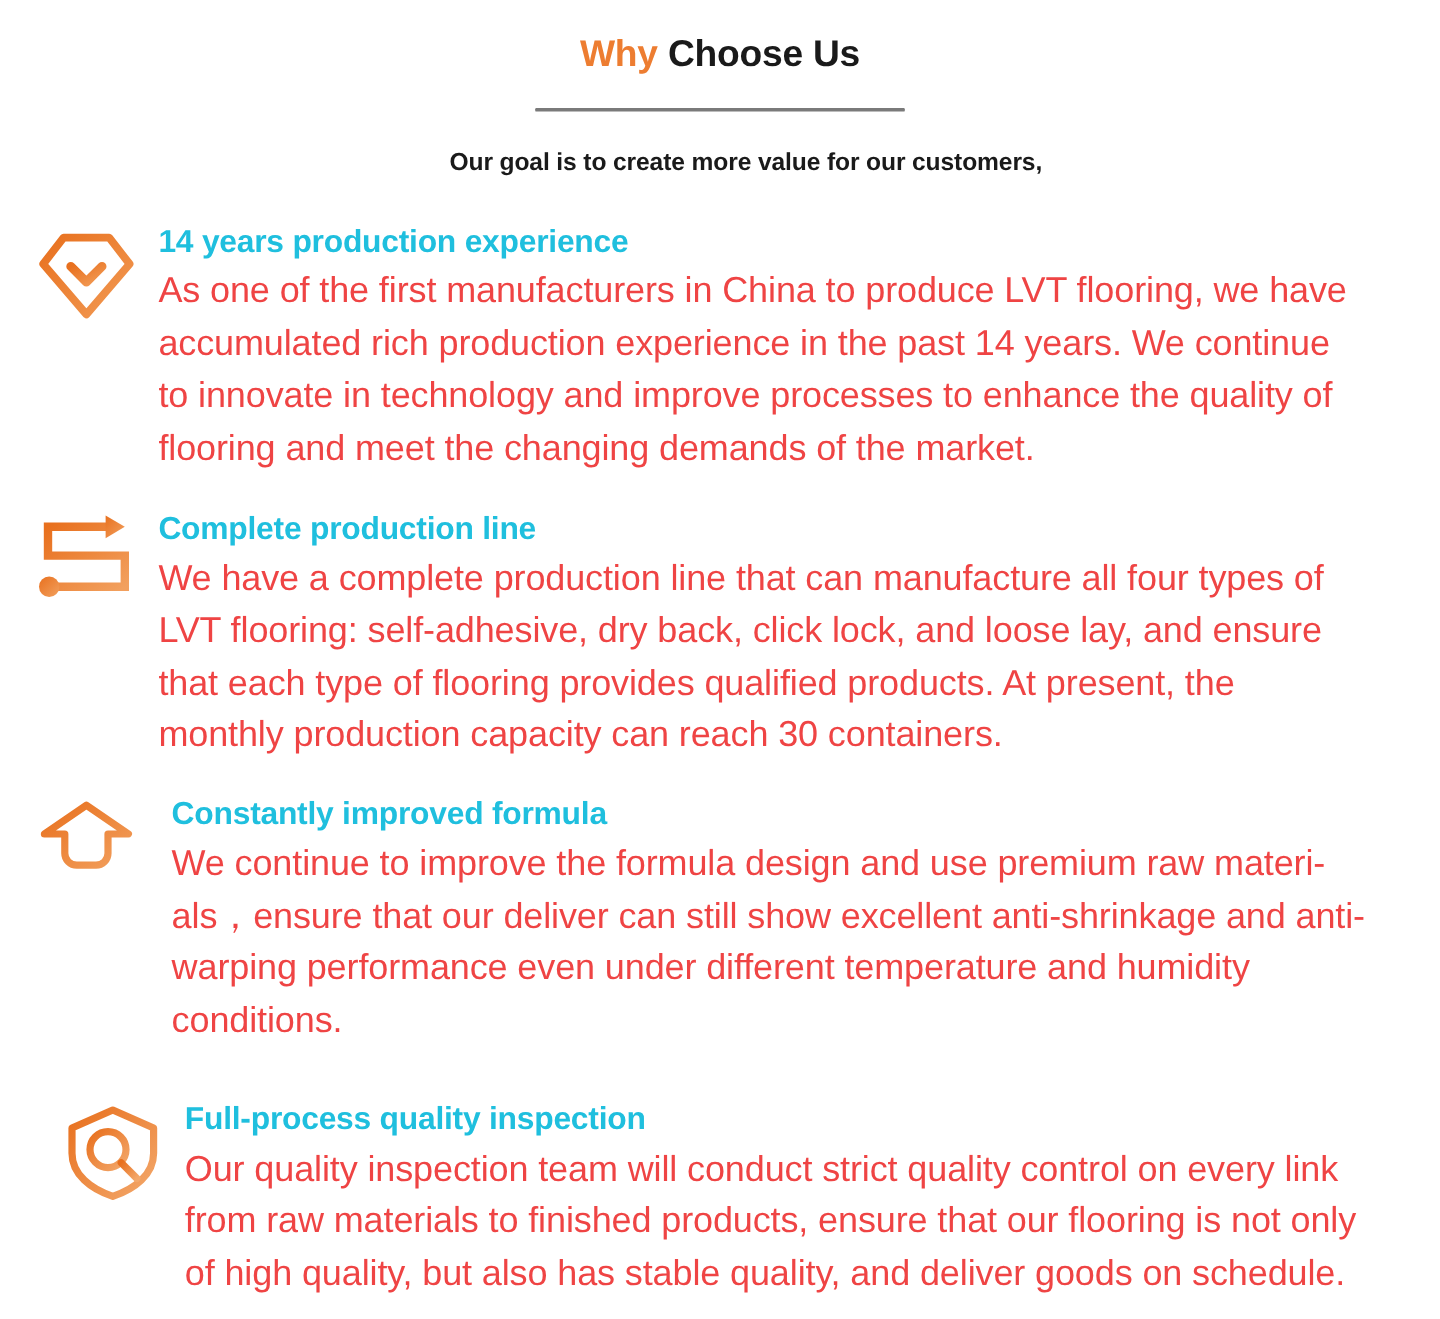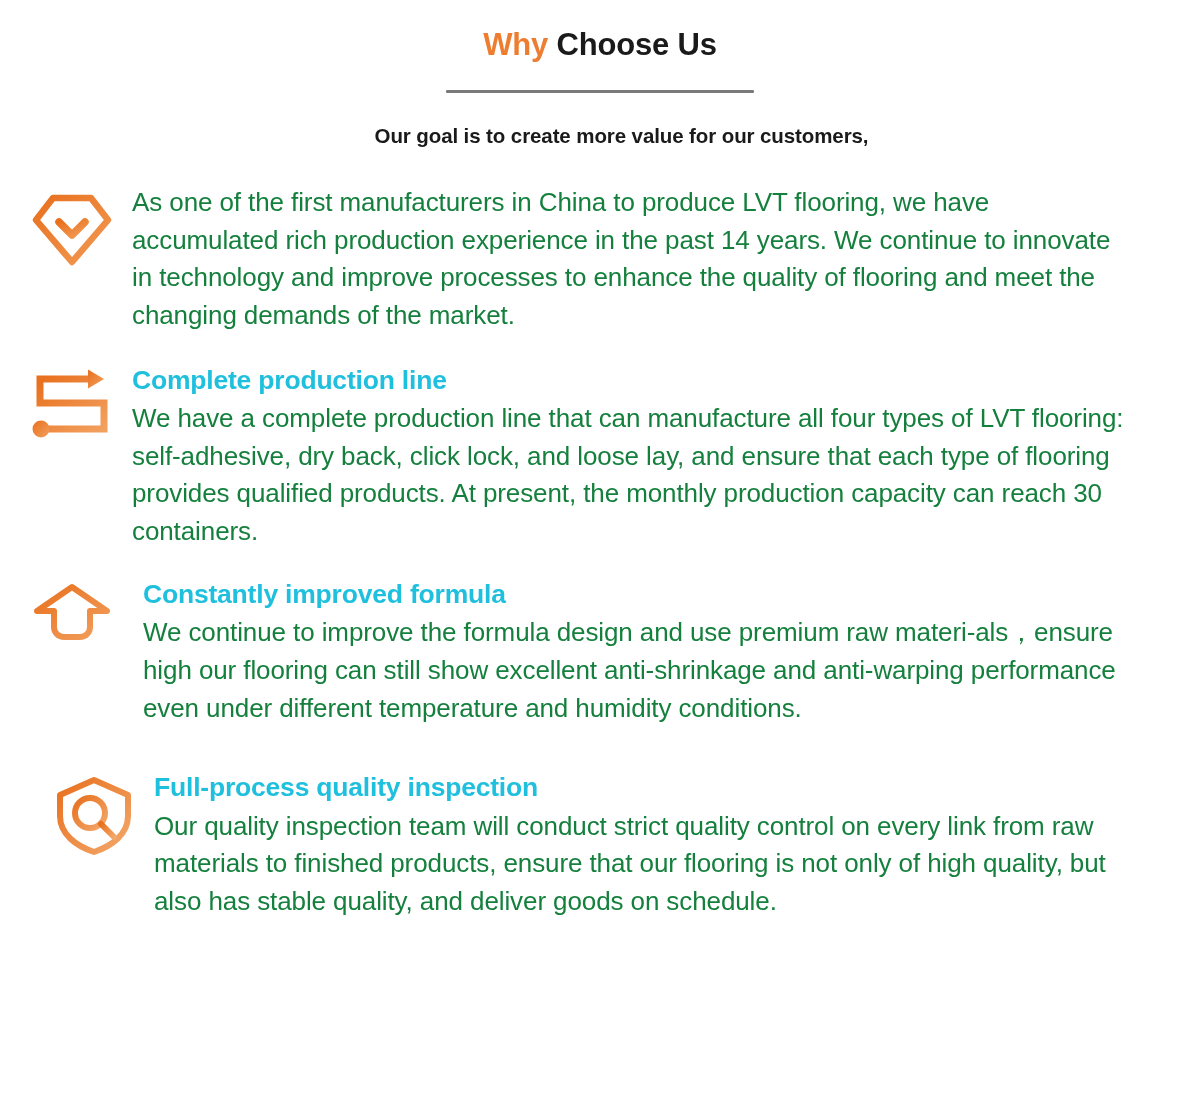--- a/index.html
+++ b/index.html
@@ -91,23 +91,23 @@
   .feature-title {
     margin: 0 0 3px 0;
     font-size: 26.5px;
     font-weight: bold;
     color: #1FBFDE;
     line-height: 1.3;
     letter-spacing: -0.2px;
   }
   .feature-text {
     margin: 0;
-    font-size: 26px;
+    font-size: 30px;
     line-height: 1.45;
-    color: #15803d;
+    color: #ef4444;
     letter-spacing: -0.1px;
     max-width: 1000px;
   }
 
   
   .feature.f1 { margin-top: 0px; }
   .feature.f2 { margin-top: 28px; }
   .feature.f3 { margin-top: 26px; gap: 11px; }
   .feature.f4 { margin-top: 43px; padding-left: 44px; }
 </style>
@@ -133,20 +133,21 @@
             <linearGradient id="g1" x1="0" y1="0" x2="1" y2="1">
               <stop offset="0" stop-color="#E8701E"></stop>
               <stop offset="1" stop-color="#F29B55"></stop>
             </linearGradient>
           </defs>
           <path d="M25 10 H63 L80 32 L44 74 L8 32 Z" stroke="url(#g1)" stroke-width="6.5" stroke-linejoin="round" stroke-linecap="round" fill="none"></path>
           <path d="M31 34 L44 47 L57 34" stroke="url(#g1)" stroke-width="7.5" stroke-linejoin="round" stroke-linecap="round" fill="none"></path>
         </svg>
       </div>
       <div class="feature-body">
+        <h2 class="feature-title">14 years production experience</h2>
         <p class="feature-text">As one of the first manufacturers in China to produce LVT flooring, we have accumulated rich production experience in the past 14 years. We continue to innovate in technology and improve processes to enhance the quality of flooring and meet the changing demands of the market.</p>
       </div>
     </div>
 
     <div class="feature f2">
       <div class="feature-icon">
         <svg width="88" height="82" viewBox="0 0 88 82" fill="none" aria-hidden="true">
           <defs>
             <linearGradient id="g2" x1="0" y1="0" x2="1" y2="1">
               <stop offset="0" stop-color="#E8701E"></stop>
@@ -174,21 +175,21 @@
             </linearGradient>
           </defs>
           <path d="M44 6 L79 30 H62 V46 a10 10 0 0 1 -10 10 H36 a10 10 0 0 1 -10 -10 V30 H9 Z" stroke="url(#g3)" stroke-width="6" stroke-linejoin="round" stroke-linecap="round" fill="none"></path>
           <path d="M26 64 H62" stroke="url(#g3)" stroke-width="5.5" stroke-linecap="round"></path>
           <path d="M29 72 H59" stroke="url(#g3)" stroke-width="5.5" stroke-linecap="round"></path>
           <path d="M33 79 H55" stroke="url(#g3)" stroke-width="5.5" stroke-linecap="round"></path>
         </svg>
       </div>
       <div class="feature-body">
         <h2 class="feature-title">Constantly improved formula</h2>
-        <p class="feature-text">We continue to improve the formula design and use premium raw materi-als，ensure high our flooring can still show excellent anti-shrinkage and anti-warping performance even under different temperature and humidity conditions.</p>
+        <p class="feature-text">We continue to improve the formula design and use premium raw materi-als，ensure that our deliver can still show excellent anti-shrinkage and anti-warping performance even under different temperature and humidity conditions.</p>
       </div>
     </div>
 
     <div class="feature f4">
       <div class="feature-icon">
         <svg width="88" height="82" viewBox="0 0 88 82" fill="none" aria-hidden="true">
           <defs>
             <linearGradient id="g4" x1="0" y1="0" x2="1" y2="1">
               <stop offset="0" stop-color="#E8701E"></stop>
               <stop offset="1" stop-color="#F3A86B"></stop>

